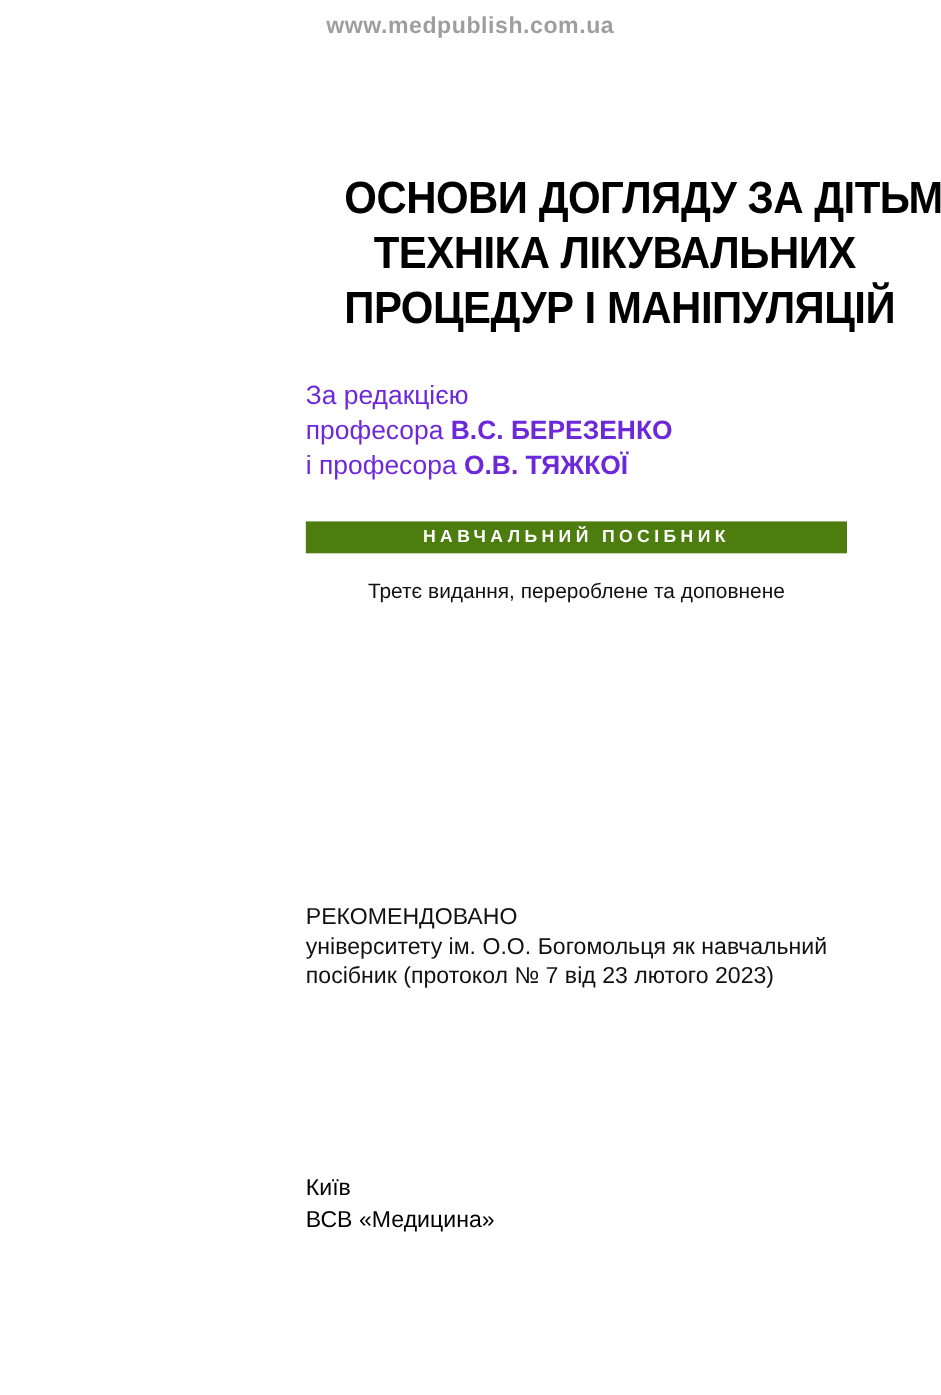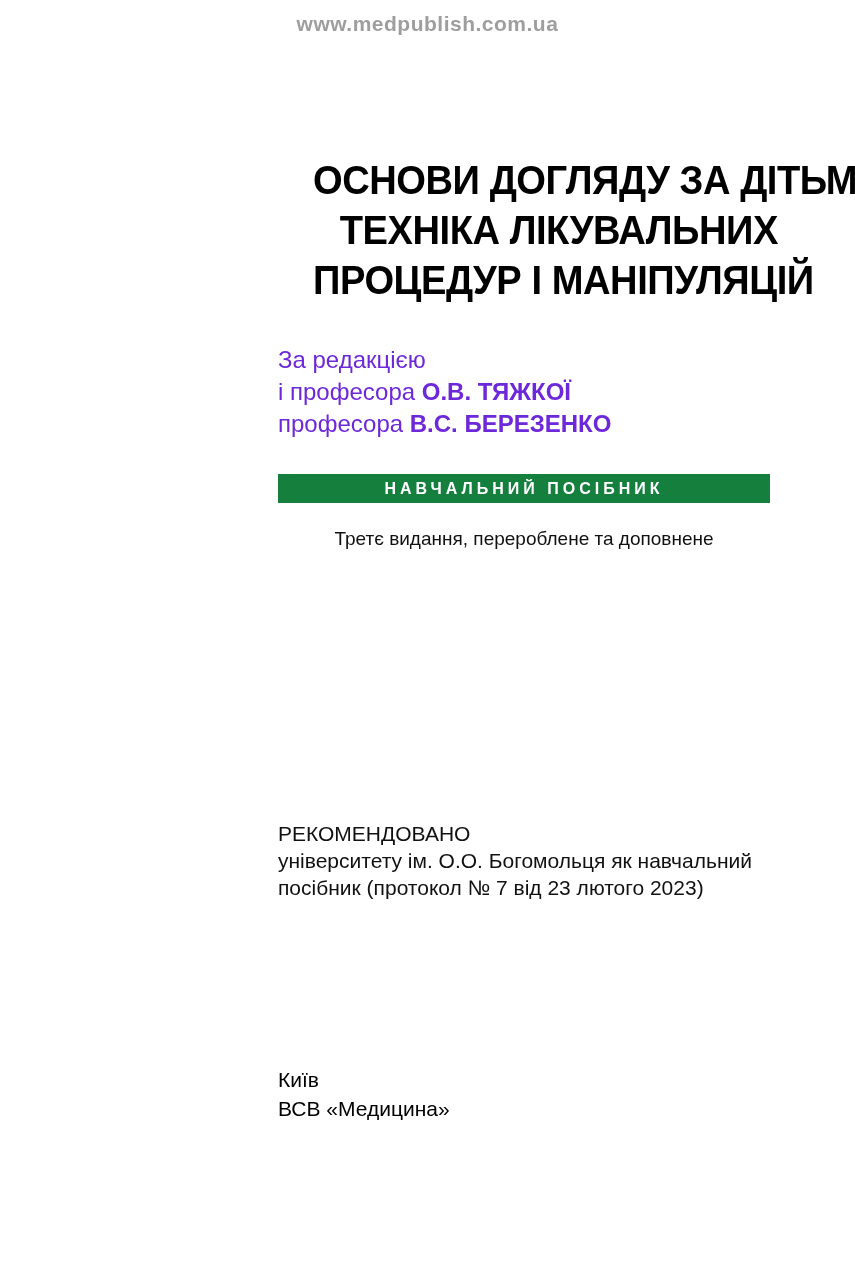--- a/index.html
+++ b/index.html
@@ -88,21 +88,21 @@
   .editor-line b {
     font-weight: bold;
   }
 
   .banner {
     position: absolute;
     left: 0;
     top: 474px;
     width: 492px;
     height: 29px;
-    background: #15803d;
+    background: #4d7c0f;
     color: #ffffff;
     font-size: 16px;
     font-weight: bold;
     letter-spacing: 4px;
     text-align: center;
     line-height: 29px;
   }
 
   .edition {
     position: absolute;
@@ -149,22 +149,22 @@
   <div class="content">
 
     <div class="title-block">
       <div class="title-line">ОСНОВИ ДОГЛЯДУ ЗА ДІТЬМИ.</div>
       <div class="title-line">ТЕХНІКА ЛІКУВАЛЬНИХ</div>
       <div class="title-line">ПРОЦЕДУР І МАНІПУЛЯЦІЙ</div>
     </div>
 
     <div class="editor-block">
       <div class="editor-line">За редакцією</div>
+      <div class="editor-line"><span>професора </span><b>В.С. БЕРЕЗЕНКО</b></div>
       <div class="editor-line"><span>і професора </span><b>О.В. ТЯЖКОЇ</b></div>
-      <div class="editor-line"><span>професора </span><b>В.С. БЕРЕЗЕНКО</b></div>
     </div>
 
     <div class="banner">НАВЧАЛЬНИЙ ПОСІБНИК</div>
 
     <div class="edition">Третє видання, перероблене та доповнене</div>
 
     <div class="recommend-block">
       <div class="recommend-line">РЕКОМЕНДОВАНО</div>
       <div class="recommend-line">університету ім. О.О. Богомольця як навчальний</div>
       <div class="recommend-line">посібник (протокол № 7 від 23 лютого 2023)</div>

